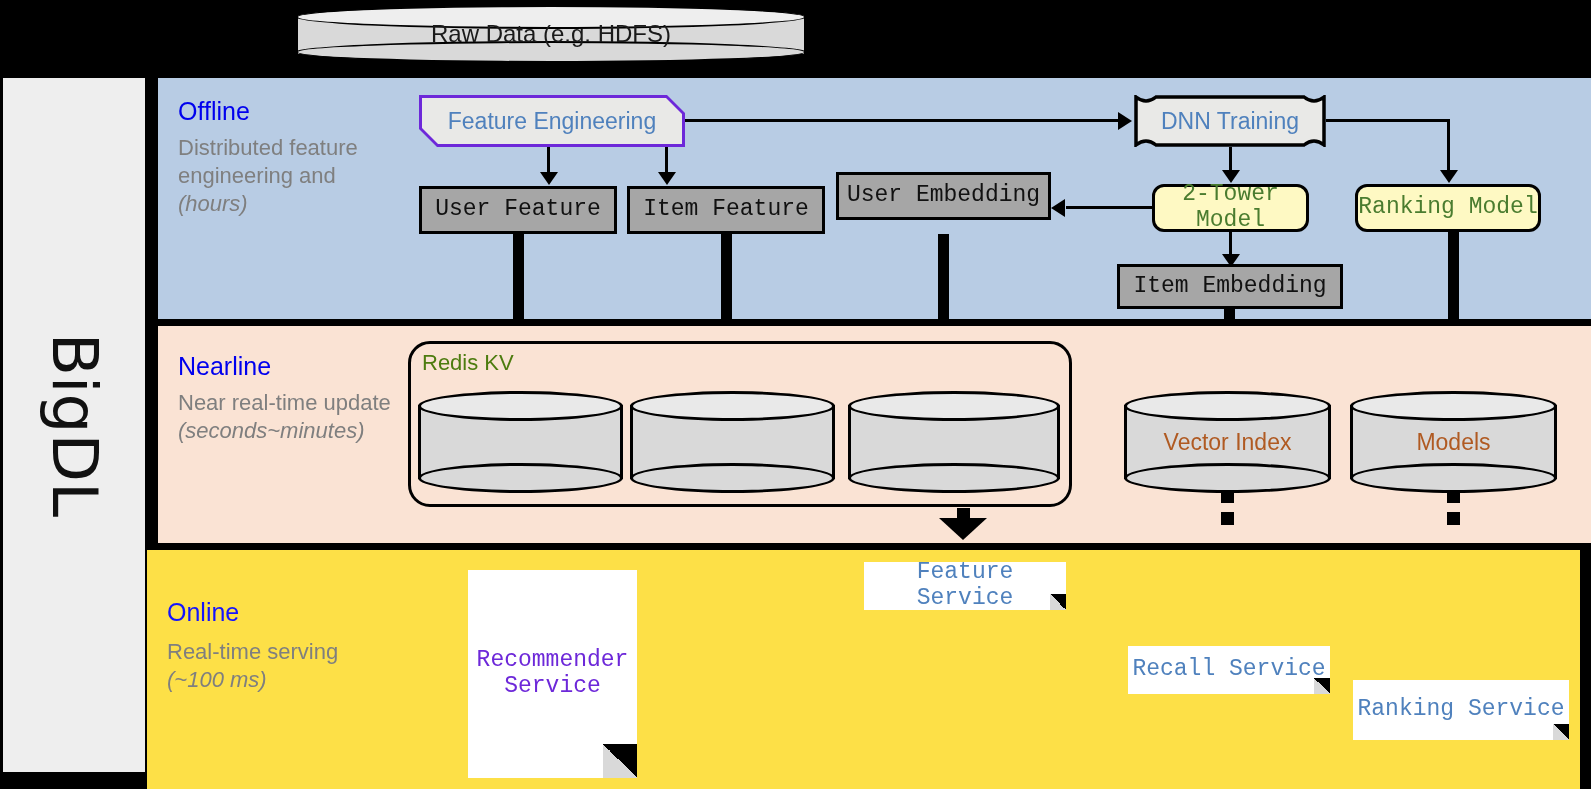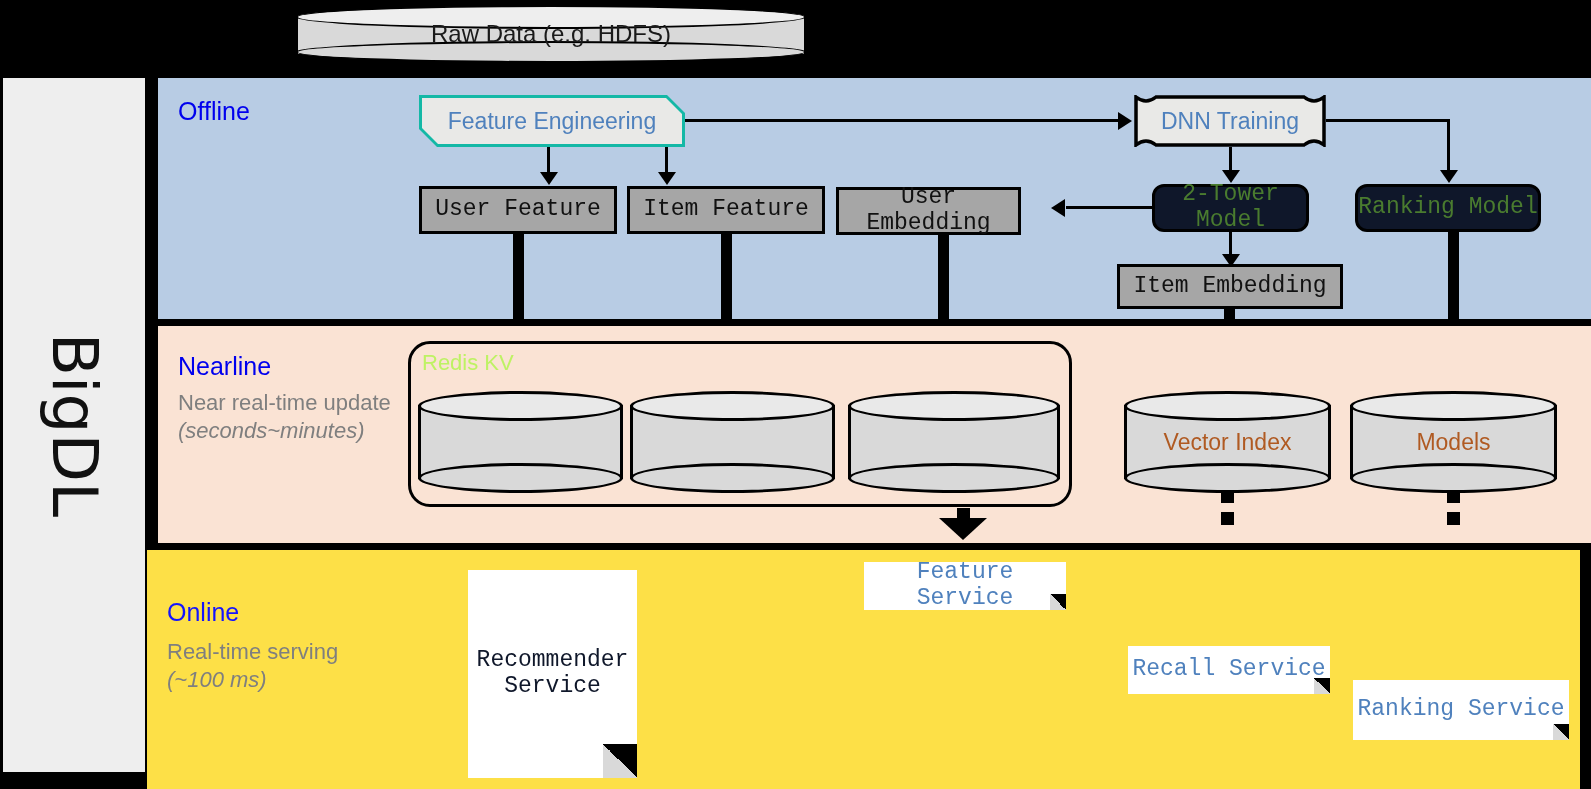--- a/index.html
+++ b/index.html
@@ -40,46 +40,46 @@
   #nearline-sub{left:20px;top:63px;}
   #online-title{left:20px;top:48px;color:#1414ff;}
   #online-sub{left:20px;top:88px;}
 
   
   .box{position:absolute;box-sizing:border-box;display:flex;align-items:center;
        justify-content:center;text-align:center;line-height:1.12;font-family:Liberation Mono, monospace;}
 
   .grey-box{background:#a6a6a6;border:3px solid #000;color:#111;font-size:23px;}
   .chamfer-outline{
-    position:absolute;background:#14b8a6;
+    position:absolute;background:#6d28d9;
     clip-path:polygon(0 0, calc(100% - 18px) 0, 100% 18px, 100% 100%, 18px 100%, 0 calc(100% - 18px));
   }
   .chamfer-inner{
     position:absolute;left:3px;top:3px;right:3px;bottom:3px;background:#e9e9e7;
     clip-path:polygon(0 0, calc(100% - 16px) 0, 100% 16px, 100% 100%, 16px 100%, 0 calc(100% - 16px));
     display:flex;align-items:center;justify-content:center;
     color:#4f81bd;font-size:23px;
   }
 
   
   .cardbox{position:absolute;}
   .cardbox svg{position:absolute;left:0;top:0;}
   .cardbox .cardtext{position:absolute;left:0;top:0;right:0;bottom:0;
      display:flex;align-items:center;justify-content:center;
      color:#4f81bd;font-size:23px;}
 
   .round-box{
-    background:#0f172a;border:3px solid #000;border-radius:12px;
+    background:#fef9c3;border:3px solid #000;border-radius:12px;
     color:#4a7c2f;font-size:23px;
   }
 
   .service-box{
     background:#fff;color:#4f81bd;font-size:23px;border:0;
   }
-  .doc-box{background:#fff;color:#0f172a;font-size:23px;}
+  .doc-box{background:#fff;color:#6d28d9;font-size:23px;}
 
   
   .dogear{position:absolute;right:0;bottom:0;width:16px;height:16px;
      background:linear-gradient(225deg,#000 0 50%,#d9d9d9 50% 100%);}
   .dogear-lg{position:absolute;right:0;bottom:0;width:34px;height:34px;
      background:linear-gradient(225deg,#000 0 50%,#d9d9d9 50% 100%);}
 
   
   .cyl{position:absolute;}
   .cyl .body{position:absolute;left:0;right:0;top:14px;bottom:14px;
@@ -98,21 +98,21 @@
   #rawdata .rd-top{position:absolute;left:0;right:0;top:0;height:24px;background:#eee;
      border:2px solid #000;border-radius:50%;box-sizing:border-box;}
   #rawdata .rd-bot{position:absolute;left:0;right:0;bottom:0;height:22px;background:#d9d9d9;
      border:2px solid #000;border-radius:50%;box-sizing:border-box;}
   #rawdata .rd-lbl{position:absolute;left:0;right:0;top:0;bottom:0;display:flex;
      align-items:center;justify-content:center;color:#1a1a1a;font-size:24px;z-index:3;}
 
   
   #redis-group{position:absolute;left:408px;top:341px;width:664px;height:166px;
      border:3px solid #000;border-radius:22px;box-sizing:border-box;}
-  #redis-label{position:absolute;left:422px;top:350px;color:#bef264;font-size:22px;}
+  #redis-label{position:absolute;left:422px;top:350px;color:#4d7c0f;font-size:22px;}
 
   
   .ln{position:absolute;background:#000;}
   .thin-v{width:3px;background:#000;}
   .thin-h{height:3px;background:#000;}
   .thick-v{width:11px;background:#000;}
   .ahead-d{position:absolute;width:0;height:0;border-left:9px solid transparent;
       border-right:9px solid transparent;border-top:13px solid #000;}
   .ahead-d-big{position:absolute;width:0;height:0;border-left:16px solid transparent;
       border-right:16px solid transparent;border-top:20px solid #000;}
@@ -136,20 +136,21 @@
     <div class="rd-bot"></div>
     <div class="rd-top"></div>
     <div class="rd-lbl">Raw Data (e.g. HDFS)</div>
   </div>
 
   <div class="ln thin-v" style="left:549px;top:63px;width:5px;height:18px;"></div>
   <div class="ahead-d" style="left:542px;top:74px;border-left-width:12px;border-right-width:12px;border-top-width:16px;"></div>
 
   <div class="band" id="band-offline">
     <div class="band-title" id="offline-title">Offline</div>
+    <div class="band-sub" id="offline-sub"><span>Distributed feature engineering and </span><i>(hours)</i></div>
   </div>
 
   <div class="chamfer-outline" style="left:419px;top:95px;width:266px;height:52px;">
     <div class="chamfer-inner">
       <span>Feature Engineering</span>
     </div>
   </div>
 
   <div class="cardbox" style="left:1134px;top:95px;width:192px;height:52px;">
     <svg width="192" height="52" viewBox="0 0 192 52">
@@ -175,21 +176,21 @@
   <div class="ln thin-h" style="left:1326px;top:119px;width:124px;height:3px;"></div>
   <div class="ln thin-v" style="left:1447px;top:119px;width:3px;height:53px;"></div>
   <div class="ahead-d" style="left:1440px;top:170px;"></div>
 
   <div class="box grey-box" style="left:419px;top:186px;width:198px;height:48px;">
     <span>User Feature</span>
   </div>
   <div class="box grey-box" style="left:627px;top:186px;width:198px;height:48px;">
     <span>Item Feature</span>
   </div>
-  <div class="box grey-box" style="left:836px;top:187px;width:185px;height:48px;">
+  <div class="box grey-box" style="left:836px;top:172px;width:215px;height:48px;">
     <span>User Embedding</span>
   </div>
 
   <div class="box round-box" style="left:1152px;top:184px;width:157px;height:48px;">
     <span>2-Tower Model</span>
   </div>
 
   <div class="box round-box" style="left:1355px;top:184px;width:186px;height:48px;">
     <span>Ranking Model</span>
   </div>

